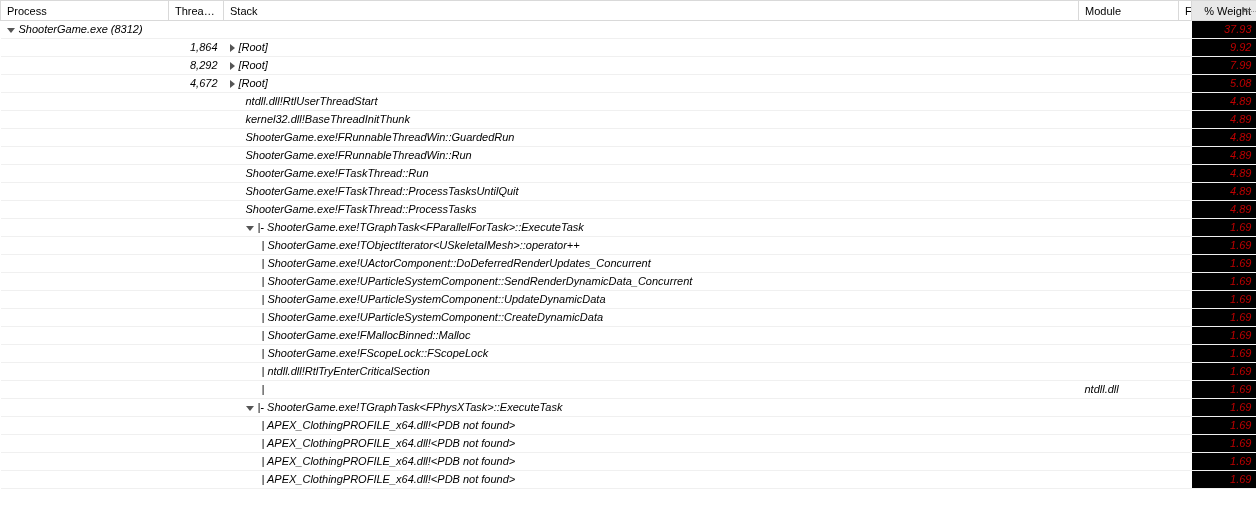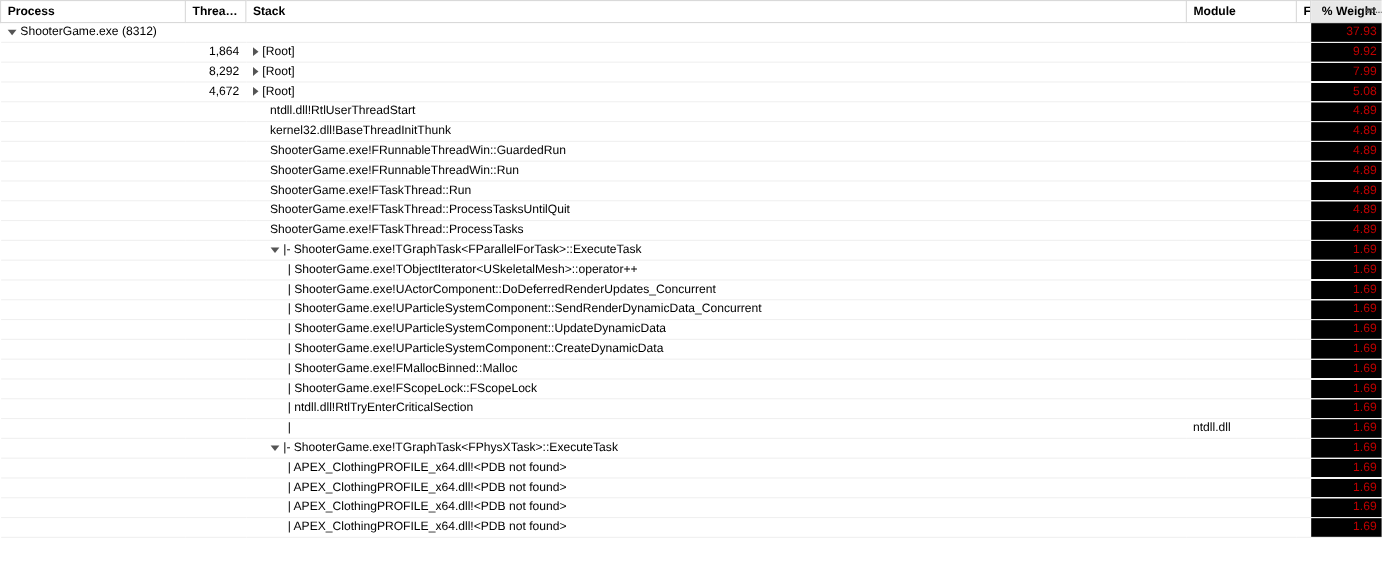--- a/index.html
+++ b/index.html
@@ -1,20 +1,20 @@
 <!DOCTYPE html>
 <html><head>
 <meta charset="utf-8">
 <style>
   * { box-sizing: border-box; }
   html, body { margin: 0; padding: 0; font-family: "Segoe UI", Tahoma, sans-serif; font-size: 11px; color: #000; background: #fff; width: 1256px; height: 524px; overflow: hidden; }
   .table { display: table; width: 100%; border-collapse: collapse; table-layout: fixed; }
   .header-row { display: table-row; background: #fff; }
-  .header-cell { display: table-cell; border: 1px solid #d9d9d9; padding: 2px 6px; font-weight: bold; color: #000; height: 20px; vertical-align: middle; white-space: nowrap; overflow: hidden; text-overflow: ellipsis; position: relative; }
-  .row { display: table-row; height: 17px; }
+  .header-cell { display: table-cell; border: 1px solid #d9d9d9; padding: 2px 6px; font-weight: normal; color: #000; height: 20px; vertical-align: middle; white-space: nowrap; overflow: hidden; text-overflow: ellipsis; position: relative; }
+  .row { display: table-row; height: 17px; font-style: italic; }
   .row:nth-child(odd) { background: #fff; }
   .cell { display: table-cell; border-bottom: 1px solid #f0f0f0; padding: 0 6px; vertical-align: middle; white-space: nowrap; overflow: hidden; height: 17px; line-height: 17px; }
   .col-process   { width: 168px; }
   .col-thread    { width: 55px; text-align: right; margin-left: 28px; }
   .col-stack     { width: 855px; }
   .col-module    { width: 100px; }
   .col-f         { width: 12px; }
   .col-weight    { width: 66px; text-align: right; background: #000000; }
   .header-cell.col-weight { background: #e8e8e8; }
   .weight-val { color: #c00000; }

